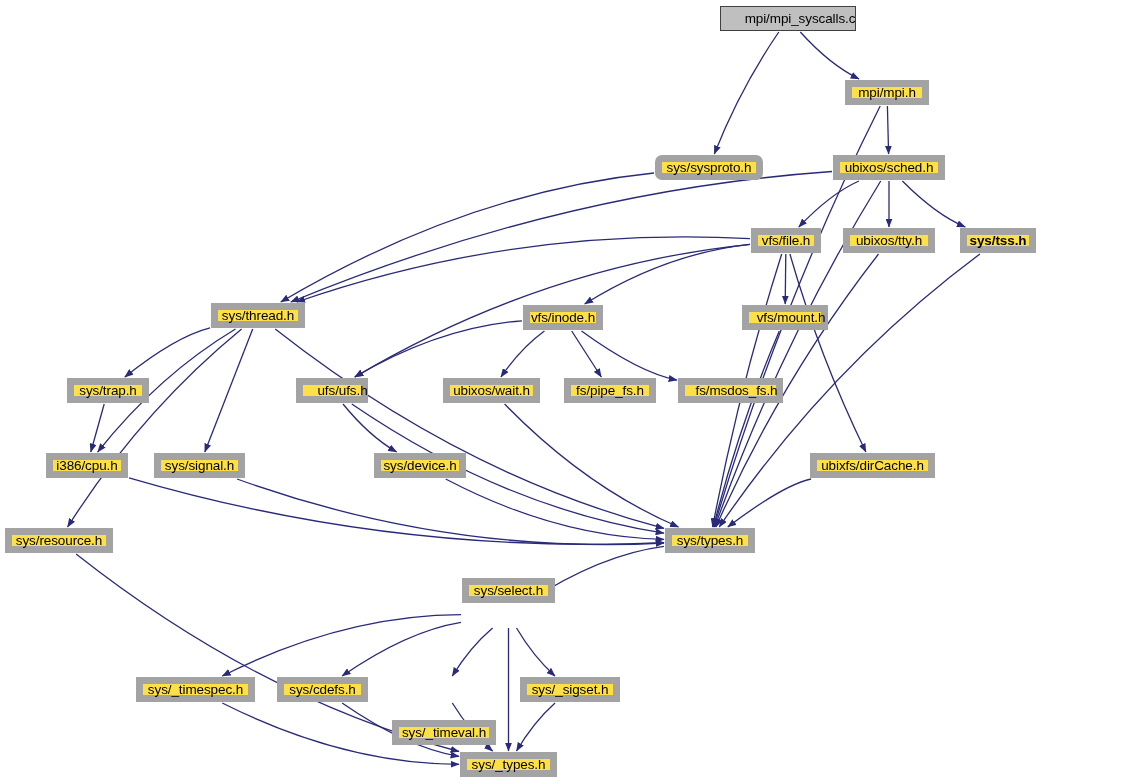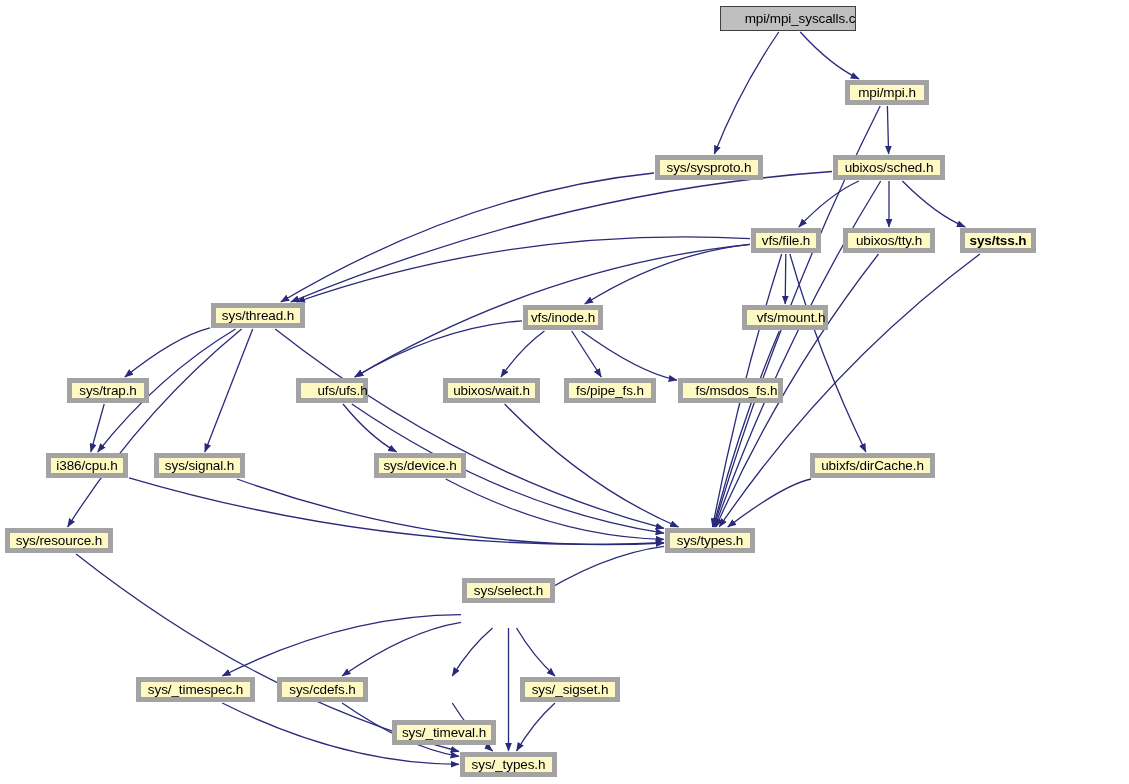--- a/index.html
+++ b/index.html
@@ -18,22 +18,22 @@
   #edge-layer {
     position: absolute;
     left: 0;
     top: 0;
     width: 1129px;
     height: 784px;
   }
   .node {
     position: absolute;
     box-sizing: border-box;
-    border: 5px solid #a3a3a3;
-    background: #fef9c3;
+    border: 7px solid #a3a3a3;
+    background: #fde047;
     color: #000000;
     font-size: 13.5px;
     line-height: 1;
     display: flex;
     align-items: center;
     justify-content: center;
     white-space: nowrap;
     height: 25px;
     z-index: 5;
     letter-spacing: -0.1px;
@@ -99,21 +99,21 @@
         <path d="M 508.5 628.0 Q 508.5 689.5 508.5 751.0" marker-end="url(#arrowhead)"></path>
         <path d="M 222.3 703.0 Q 343.2 763.8 459.0 764.3" marker-end="url(#arrowhead)"></path>
         <path d="M 342.1 703.0 Q 407.1 747.9 459.0 756.4" marker-end="url(#arrowhead)"></path>
         <path d="M 452.3 703.0 Q 470.3 732.1 492.6 751.0" marker-end="url(#arrowhead)"></path>
         <path d="M 555.0 703.0 Q 533.5 722.3 516.5 751.0" marker-end="url(#arrowhead)"></path>
       </g>
   </svg>
   <div id="nodes-layer">
       <div class="node root" style="left: 720px; top: 6px; width: 136px; padding-left: 24px;">mpi/mpi_syscalls.c</div>
       <div class="node" style="left: 845px; top: 80px; width: 84px;">mpi/mpi.h</div>
-      <div class="node" style="left: 655px; top: 155px; width: 108px;">sys/sysproto.h</div>
+      <div class="node" style="left: 655px; top: 155px; width: 108px; border-radius: 7px;">sys/sysproto.h</div>
       <div class="node" style="left: 833px; top: 155px; width: 112px;">ubixos/sched.h</div>
       <div class="node" style="left: 751px; top: 228px; width: 70px;">vfs/file.h</div>
       <div class="node" style="left: 843px; top: 228px; width: 92px;">ubixos/tty.h</div>
       <div class="node" style="left: 960px; top: 228px; width: 76px; font-weight: bold;">sys/tss.h</div>
       <div class="node" style="left: 211px; top: 303px; width: 94px;">sys/thread.h</div>
       <div class="node" style="left: 523px; top: 305px; width: 80px;">vfs/inode.h</div>
       <div class="node" style="left: 742px; top: 305px; width: 86px; padding-left: 12px;">vfs/mount.h</div>
       <div class="node" style="left: 67px; top: 378px; width: 82px;">sys/trap.h</div>
       <div class="node" style="left: 296px; top: 378px; width: 72px; padding-left: 21px;">ufs/ufs.h</div>
       <div class="node" style="left: 443px; top: 378px; width: 97px;">ubixos/wait.h</div>

